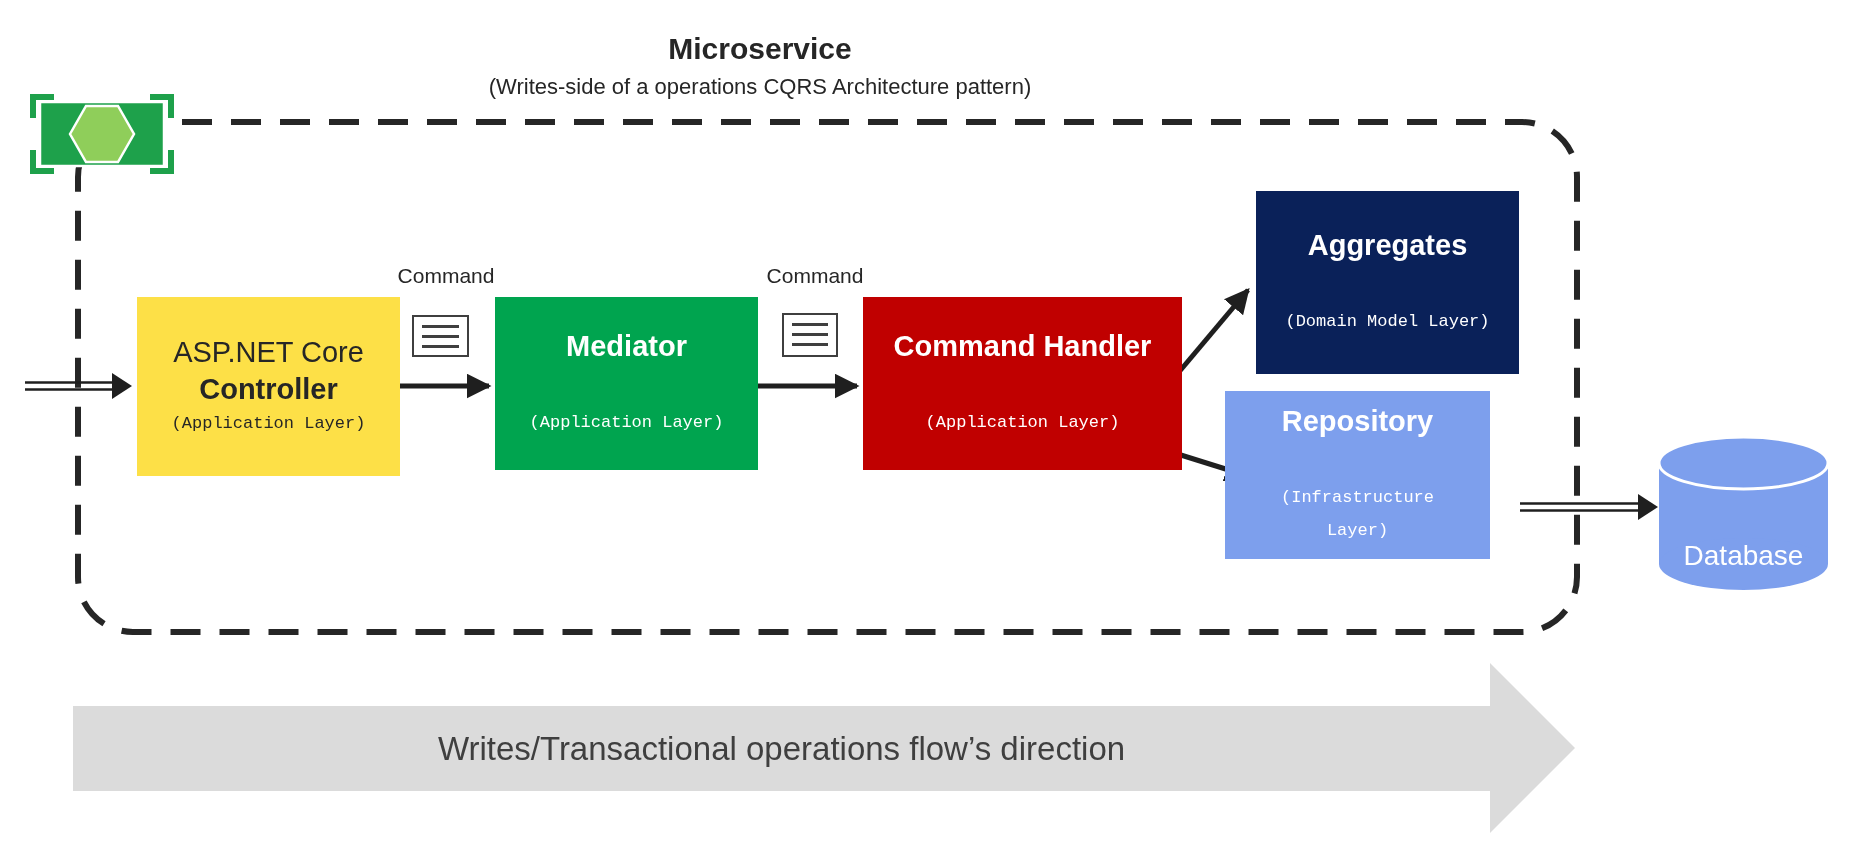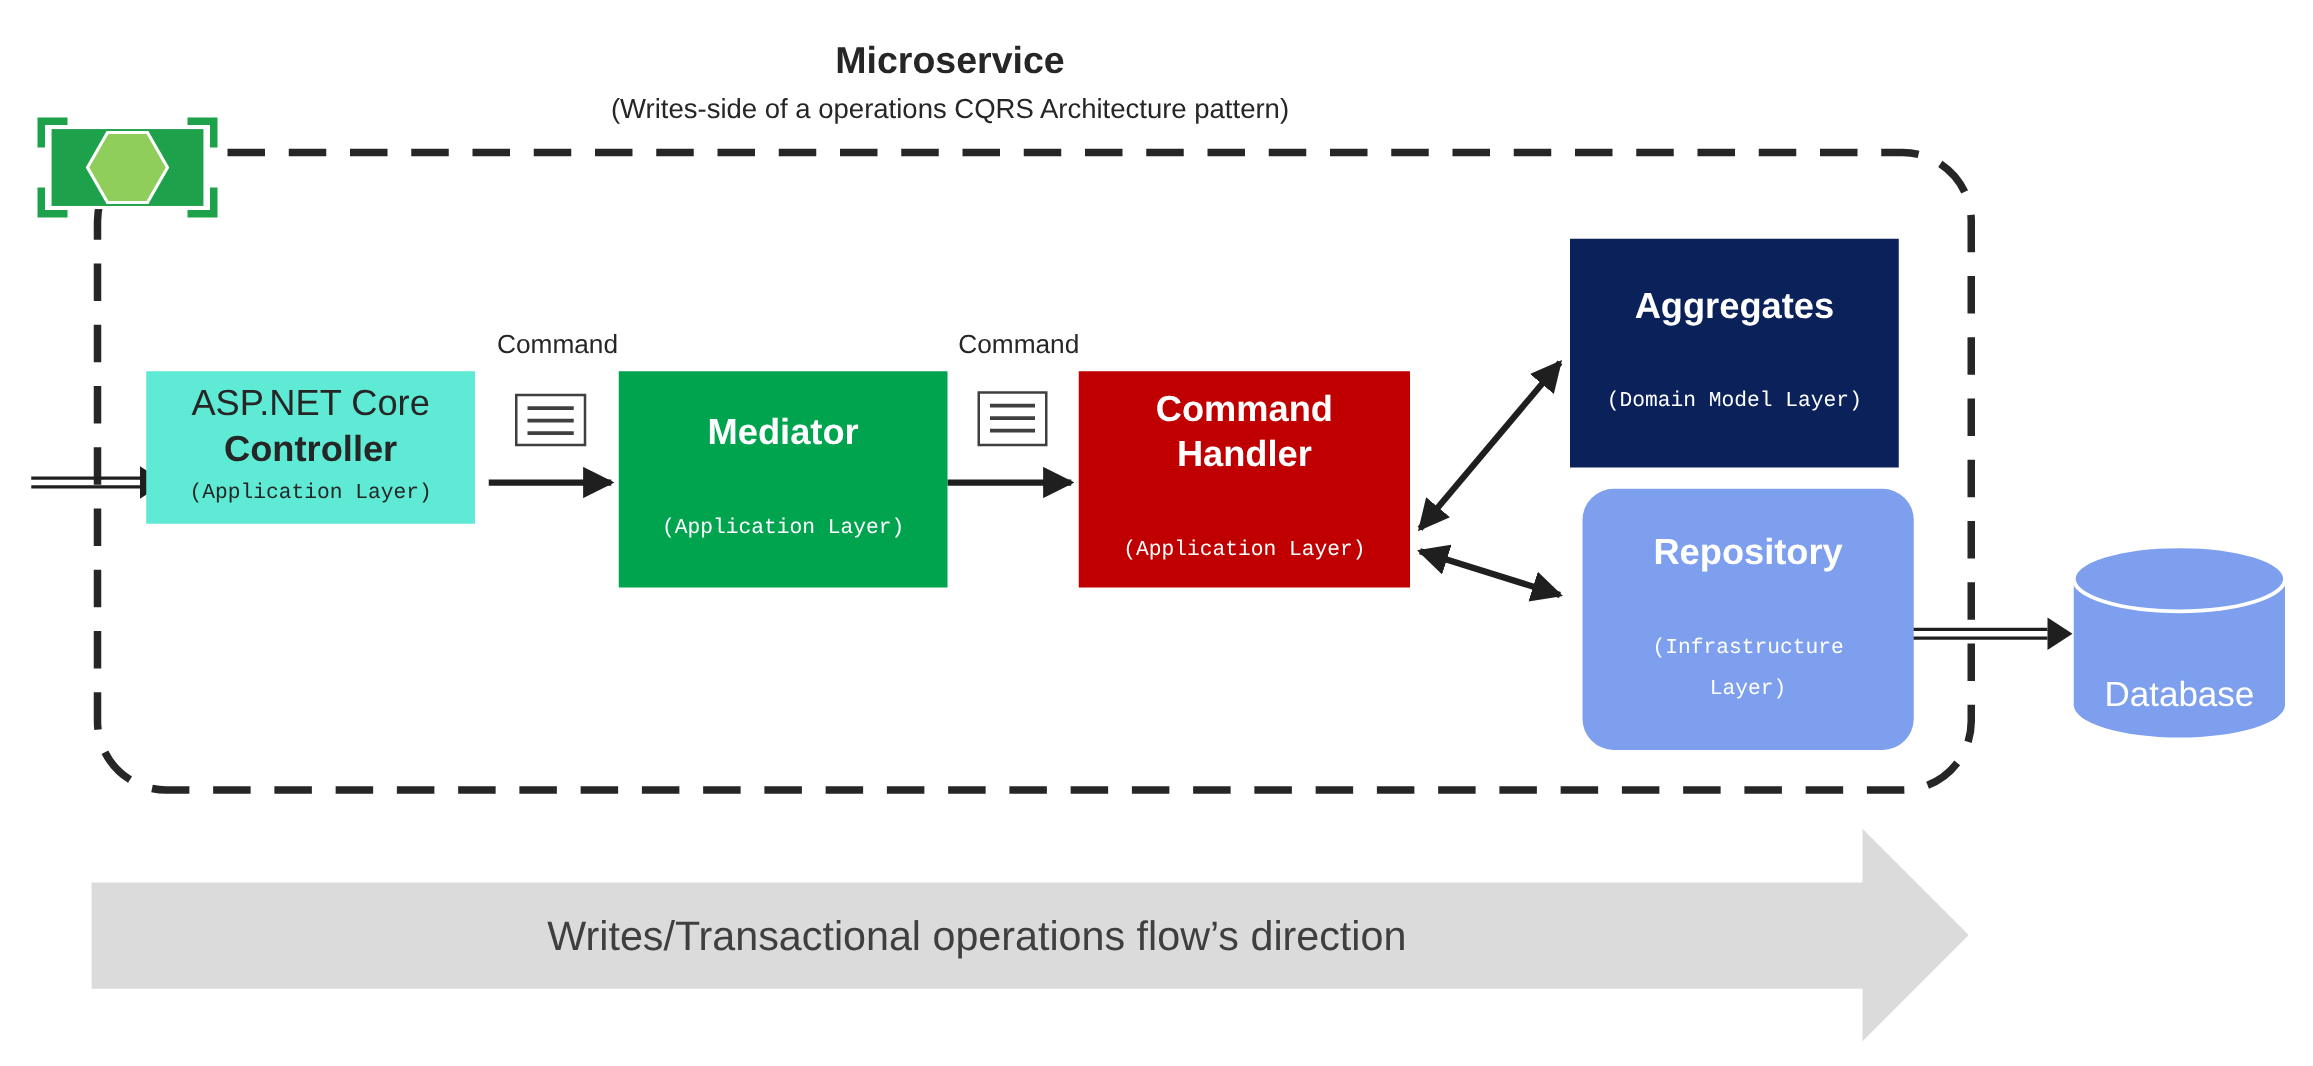--- a/index.html
+++ b/index.html
@@ -102,42 +102,42 @@
       <i></i>
   </div>
 
   <div class="abs cmdlabel" style="left:750px;top:264px;">Command</div>
   <div class="abs msg" style="left:782px;top:313px;width:56px;height:44px;">
     <i></i>
       <i></i>
       <i></i>
   </div>
 
-  <div class="abs node darktext" style="left: 117px; top: 297px; width: 263px; height: 122px; background-color: #5eead4;">
+  <div class="abs node darktext" style="left: 137px; top: 297px; width: 263px; height: 179px; background-color: #fde047;">
     <div class="pre">ASP.NET Core</div>
     <div class="main">Controller</div>
     <div class="layer">(Application Layer)</div>
   </div>
 
   <div class="abs node whitetext" style="left: 495px; top: 297px; width: 263px; height: 173px; background-color: rgb(0, 164, 79);">
     <div class="main">Mediator</div>
     <div class="layer">(Application Layer)</div>
   </div>
 
-  <div class="abs node whitetext" style="left: 863px; top: 297px; width: 265px; height: 173px; background-color: rgb(192, 0, 0);">
+  <div class="abs node whitetext" style="left: 863px; top: 297px; width: 319px; height: 173px; background-color: rgb(192, 0, 0);">
     <div class="main">Command Handler</div>
     <div class="layer">(Application Layer)</div>
   </div>
 
   <div class="abs node whitetext" style="left: 1256px; top: 191px; width: 263px; height: 183px; background-color: rgb(10, 33, 89);">
     <div class="main">Aggregates</div>
     <div class="layer">(Domain Model Layer)</div>
   </div>
 
-  <div class="abs node whitetext" style="left: 1266px; top: 391px; width: 265px; height: 209px; background-color: rgb(125, 159, 237); border-radius: 25px;">
+  <div class="abs node whitetext" style="left: 1225px; top: 391px; width: 265px; height: 168px; background-color: rgb(125, 159, 237);">
     <div class="main">Repository</div>
     <div class="layer">(Infrastructure Layer)</div>
   </div>
 
   <div class="abs" id="db-label" style="left:1659px;top:437px;width:169px;height:153px;">
     <span>Database</span>
   </div>
 
   <div class="abs" id="flow-arrow" style="left: 73px; top: 663px; width: 1502px; height: 170px; clip-path: polygon(0px 43px, 1417px 43px, 1417px 0px, 1502px 85px, 1417px 170px, 1417px 128px, 0px 128px); background-color: rgb(219, 219, 219);">
     <div id="flow-text">Writes/Transactional operations flow’s direction</div>

